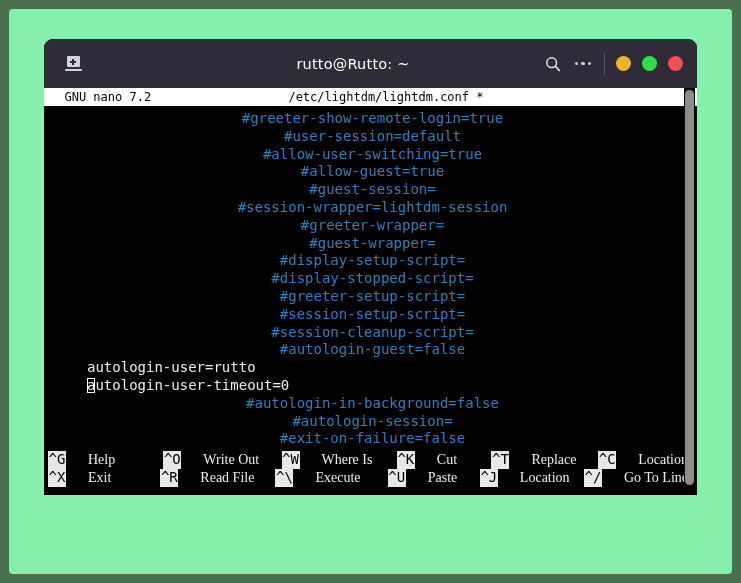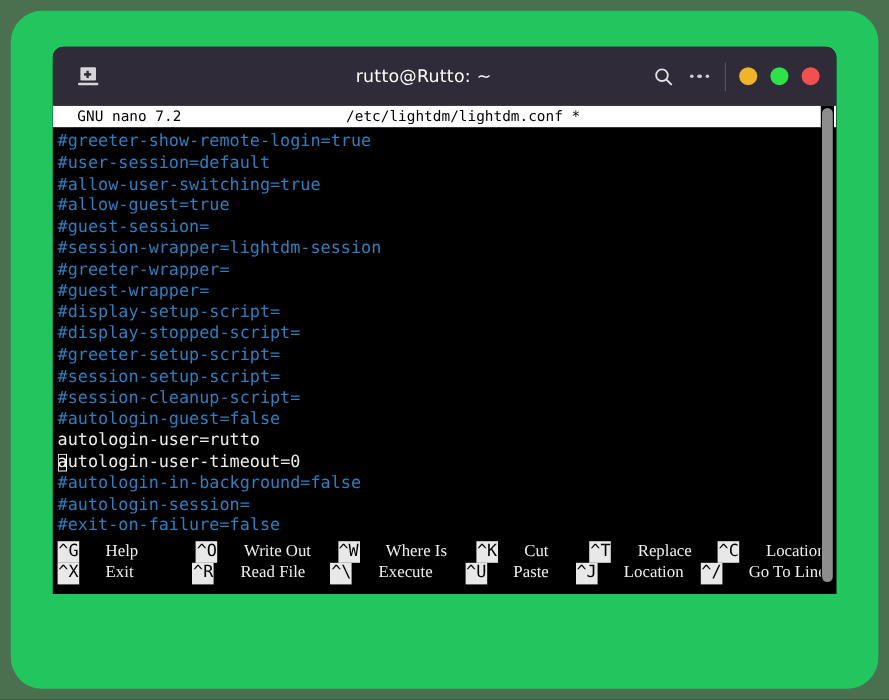--- a/index.html
+++ b/index.html
@@ -11,22 +11,22 @@
     background: #4a7050;
     font-family: "DejaVu Sans Mono", monospace;
   }
 
   #desktop {
     position: absolute;
     left: 9px;
     top: 9px;
     width: 723px;
     height: 565px;
-    background: #22c55e;
-    border-radius: 26px;
+    background: #86efac;
+    border-radius: 4px;
   }
 
   
   #term-window {
     position: absolute;
     left: 35px;   
     top: 30px;    
     width: 653px;
     height: 456px;
     border-radius: 9px 9px 0 0;
@@ -118,22 +118,22 @@
   }
 
   #nano-body {
     padding: 4px 0 0 4px;
     font-size: 14px;
     line-height: 17.8px;
     white-space: pre;
     font-family: "DejaVu Sans Mono", monospace;
   }
   .ln { height: 17.8px; }
-  .c-comment { color: #2f7fbf; }
-  .c-plain   { color: #eeeeee; }
+  .c-comment { color: #2f7fbf; text-align: center; }
+  .c-plain   { color: #eeeeee; margin-left: 39px; }
 
   .cursor-cell {
     display: inline-block;
     color: #ffffff;
     box-shadow: inset 0 0 0 1px #ffffff;
     line-height: 15px;
   }
 
   #nano-shortcuts {
     position: absolute;

